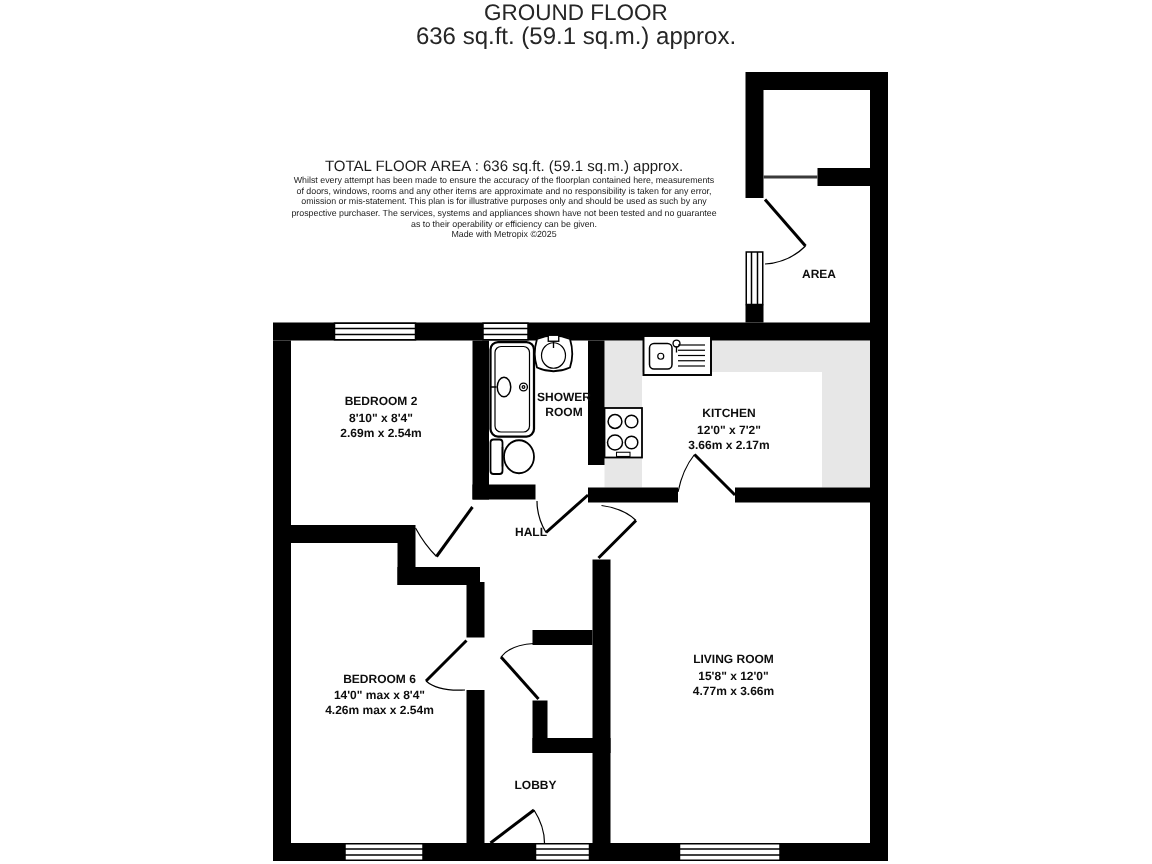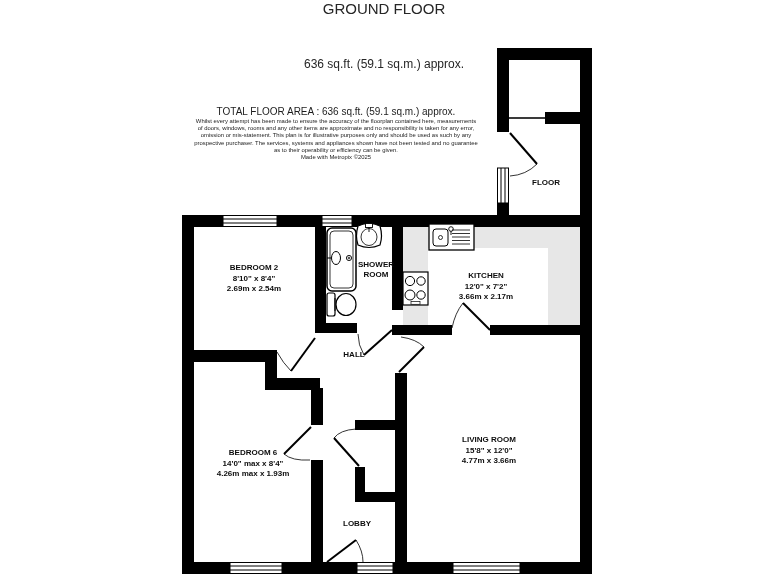--- a/index.html
+++ b/index.html
@@ -1,21 +1,21 @@
 <!DOCTYPE html>
 <html><head>
 <meta charset="utf-8">
 <style>
   html,body{margin:0;padding:0;background:#fff;}
   #stage{position:relative;width:620px;height:576px;background:#ffffff;overflow:hidden;
          font-family:"Liberation Sans",sans-serif;}
   #plan-svg{position:absolute;left:0;top:0;}
   .header{position:absolute;top:1px;left:0;width:768px;text-align:center;color:#262626;}
   .header .t1{font-size:15px;line-height:16px;}
-  .header .t2{font-size:12px;line-height:15px;margin-top:40px;}
+  .header .t2{font-size:16px;line-height:15px;}
   .disclaimer{position:absolute;left:194px;top:107px;width:284px;text-align:center;color:#1c1c1c;}
   .disclaimer .d-title{font-size:10px;line-height:9px;margin-bottom:2px;}
   .disclaimer .d-line{font-size:5.9px;line-height:7.2px;}
   .room-label{position:absolute;transform:translateX(-50%);text-align:center;
               font-weight:bold;font-size:8px;line-height:10.5px;color:#0d0d0d;white-space:nowrap;}
   .room-label.small{line-height:9.5px;text-align:center;}
 </style>
 </head>
 <body>
 
@@ -204,30 +204,30 @@
     <div>3.66m x 2.17m</div>
   </div>
 
   <div class="room-label" style="left:354px;top:350px">
     <div>HALL</div>
   </div>
 
   <div class="room-label" style="left:253px;top:448px">
     <div>BEDROOM 6</div>
     <div>14'0" max x 8'4"</div>
-    <div>4.26m max x 1.93m</div>
+    <div>4.26m max x 2.54m</div>
   </div>
 
   <div class="room-label" style="left:489px;top:435px">
     <div>LIVING ROOM</div>
     <div>15'8" x 12'0"</div>
     <div>4.77m x 3.66m</div>
   </div>
 
   <div class="room-label" style="left:357px;top:519px">
     <div>LOBBY</div>
   </div>
 
   <div class="room-label" style="left:546px;top:178px">
-    <div>FLOOR</div>
+    <div>AREA</div>
   </div>
 
 </div>
 
 </body></html>

